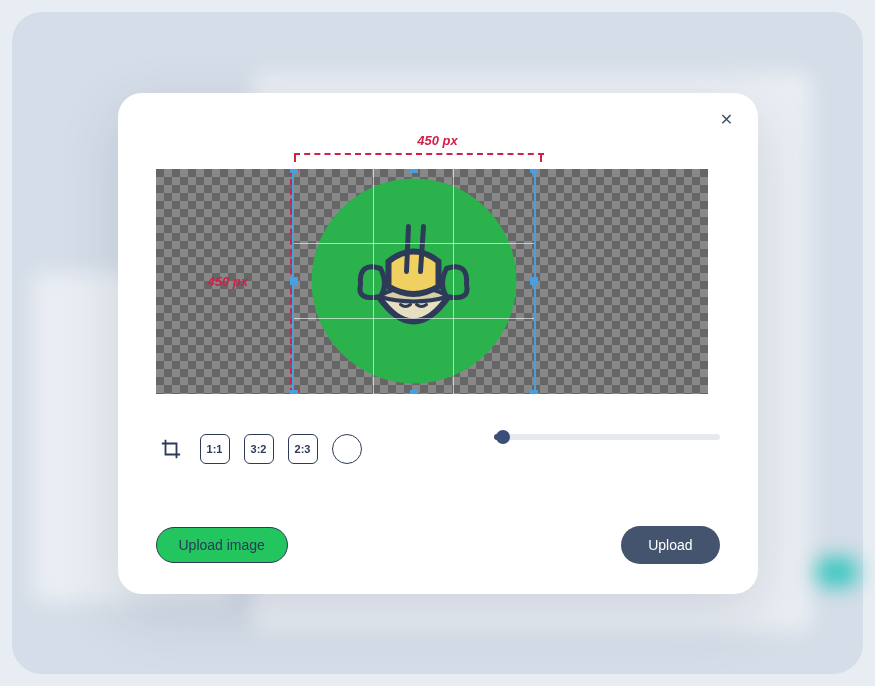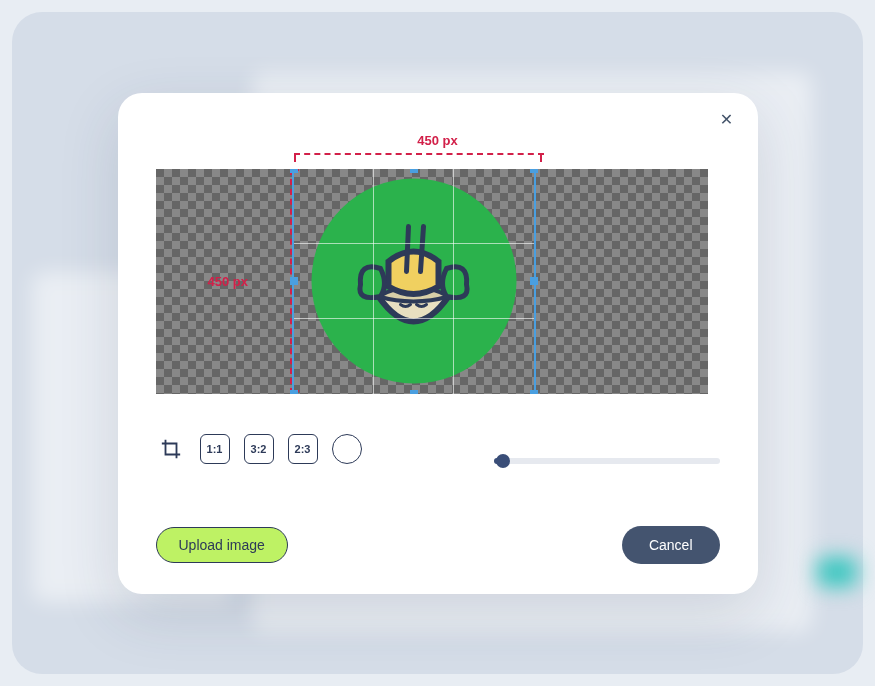--- a/index.html
+++ b/index.html
@@ -32,20 +32,21 @@
 }
 .close {
   position: absolute; top: 18px; right: 22px;
   width: 18px; height: 18px; cursor: pointer;
   color: #44546a; font-size: 16px; line-height: 1;
   display:flex;align-items:center;justify-content:center;
 }
 .canvas-wrap {
   position: relative;
   margin-top: 14px;
+  font-style: italic;
 }
 .dim-top {
   position: relative;
   height: 30px;
 }
 .dim-top .label, .dim-left .label {
   color: #d22049; font-size: 13px; font-weight: 600;
 }
 .dim-top .label { position:absolute; left: 50%; top: -6px; transform: translateX(-50%); }
 .dim-top .brace {
@@ -103,21 +104,21 @@
   transform: translate(-50%,-50%);
 }
 .avatar {
   position:absolute; left:50%; top:50%; transform:translate(-50%,-50%);
   width:205px; height:205px; border-radius:50%;
   background:#2bb24c;
   display:flex; align-items:center; justify-content:center;
 }
 
 .toolbar {
-  display:flex; align-items:flex-end; gap: 14px;
+  display:flex; align-items:flex-start; gap: 14px;
   margin-top: 40px;
 }
 .tool {
   width:30px; height:30px; border:1.5px solid #2d3a58; border-radius:6px;
   display:flex; align-items:center; justify-content:center;
   font-size:11px; font-weight:600; color:#2d3a58; cursor:pointer;
 }
 .tool.noborder { border:none; border-radius:0; }
 .tool.circle { border-radius:50%; }
 .spacer { flex:1; }
@@ -134,21 +135,21 @@
   width:14px; height:14px; border-radius:50%; background:#3a4e78;
 }
 
 .footer {
   display:flex; align-items:center; margin-top: 62px;
 }
 .btn {
   padding: 9px 22px; border-radius: 999px; font-size:14px; font-weight:500;
   cursor:pointer; border:1.5px solid transparent;
 }
-.btn-outline { border-color:#2d3a58; color:#2d3a58; background:#bef264; }
+.btn-outline { border-color:#2d3a58; color:#2d3a58; background:#22c55e; }
 .btn-text { color:#2d3a58; background:transparent; margin-right: 18px; }
 .btn-primary { background:#44546f; color:#fff; padding:10px 26px; }
 </style>
 </head>
 <body>
 
 <div class="backdrop">
   <div class="blur-ghost" style="left:20px;top:260px;width:200px;height:330px"></div>
   <div class="blur-ghost" style="left:240px;top:60px;width:560px;height:560px"></div>
   <div class="blur-ghost" style="left:805px;top:545px;width:40px;height:30px;background:#3cc7c0;border-radius:8px"></div>
@@ -213,15 +214,15 @@
     <div class="spacer"></div>
     <div class="slider">
       <div class="fill"></div>
       <div class="thumb"></div>
     </div>
   </div>
 
   <div class="footer">
     <button class="btn btn-outline">Upload image</button>
     <div class="spacer"></div>
-    <button class="btn btn-primary">Cancel</button>
+    <button class="btn btn-primary">Upload</button>
   </div>
 </div>
 
 </body></html>

